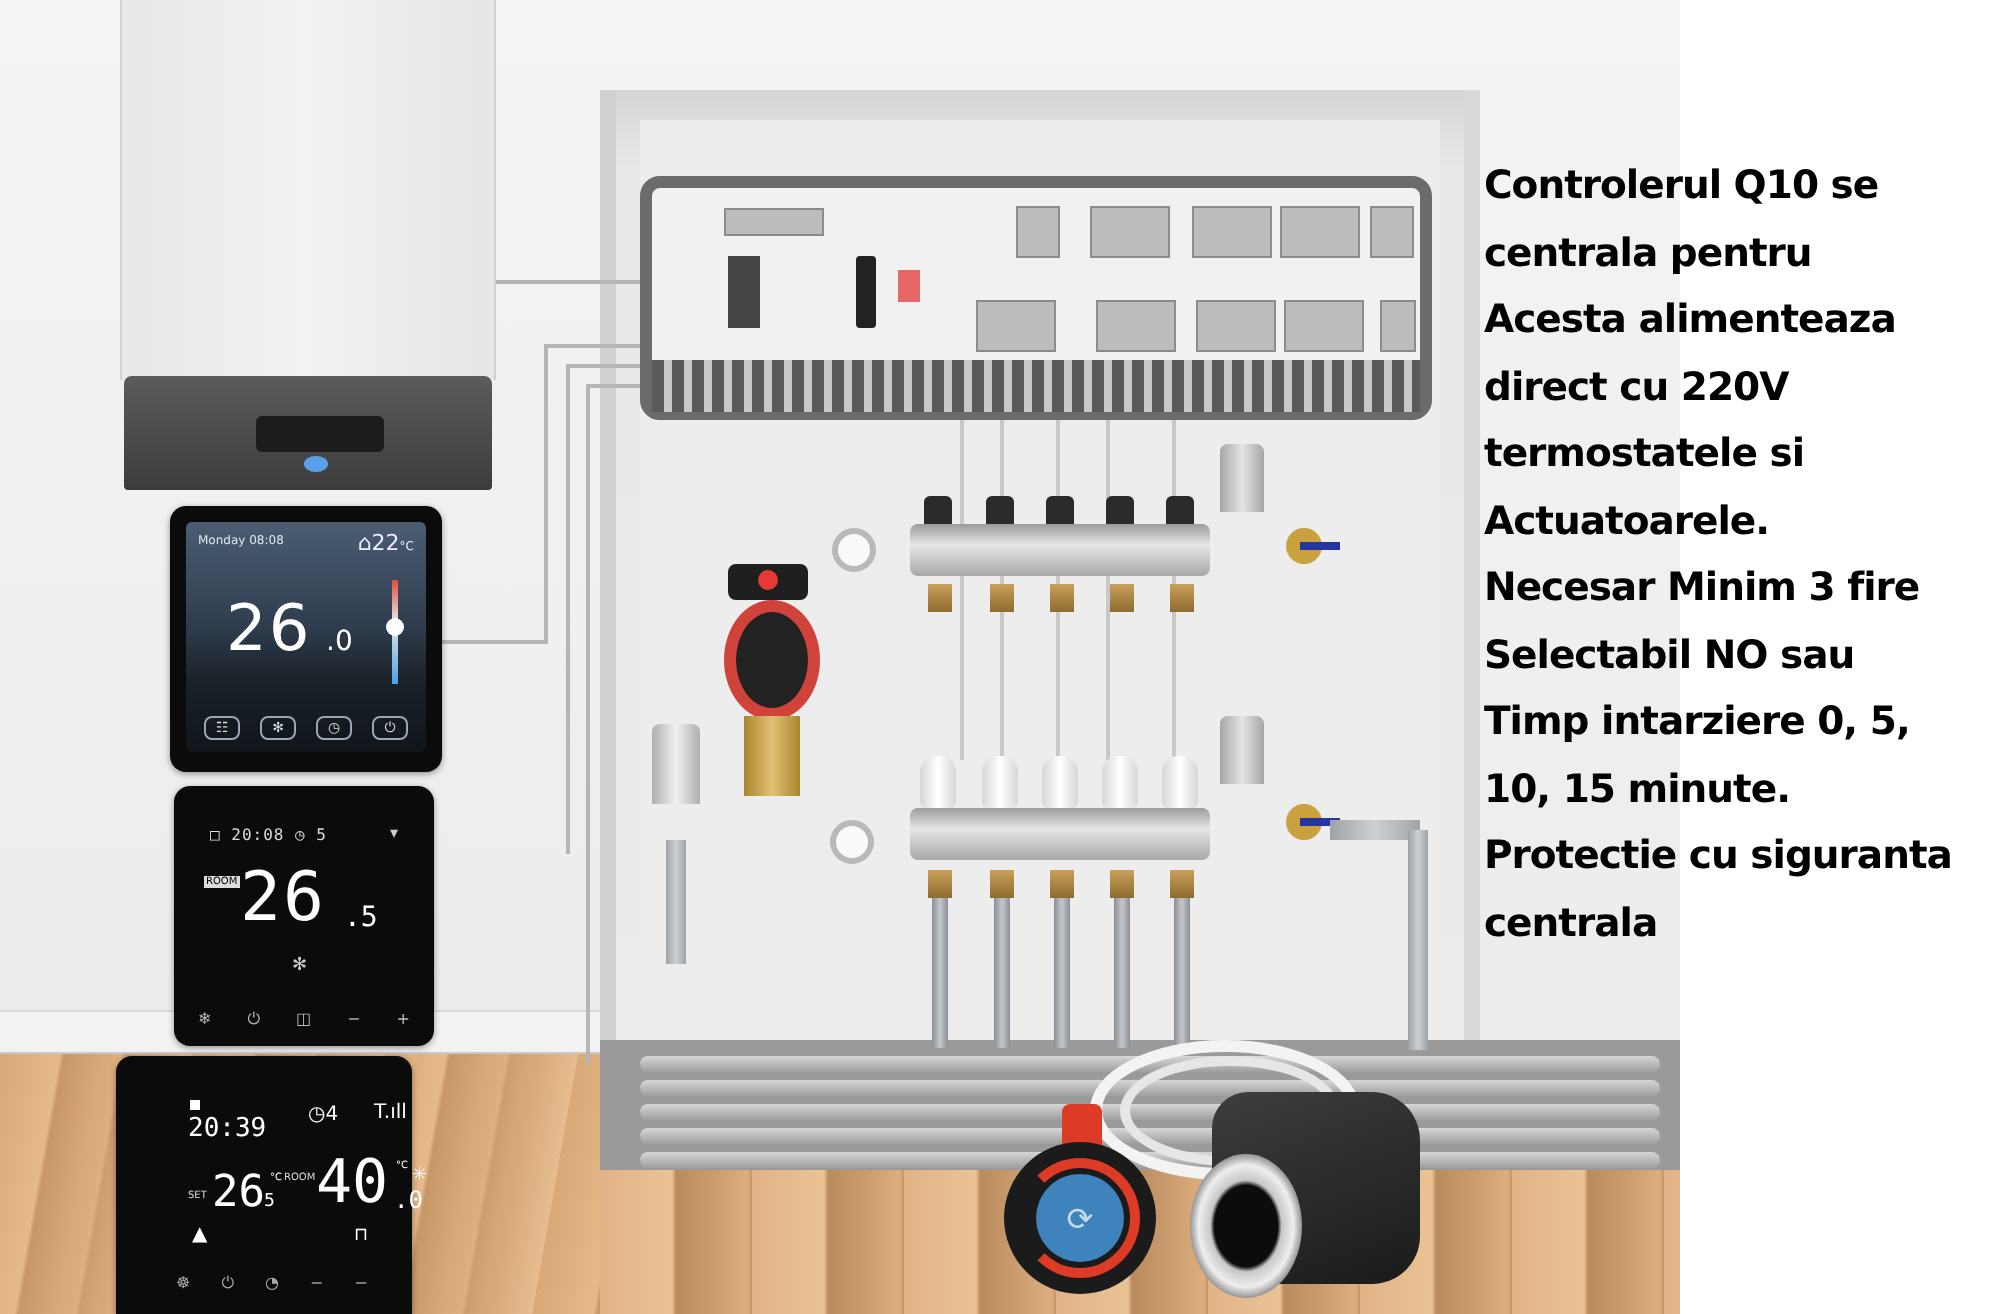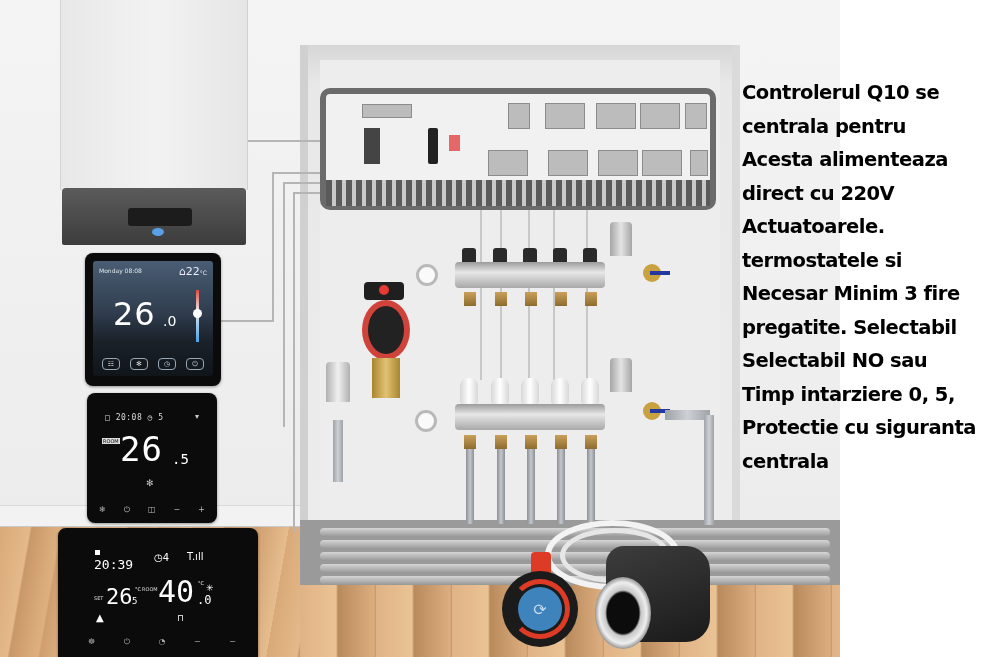--- a/index.html
+++ b/index.html
@@ -81,21 +81,21 @@
 
   .t2 { left: 87px; top: 393px; width: 130px; height: 130px; }
   .t2 .row1 { position: absolute; left: 18px; top: 20px; font-size: 8px; color: #ddd; letter-spacing: 0.5px; font-family: "DejaVu Sans Mono", monospace; }
   .t2 .wifi { position: absolute; right: 18px; top: 19px; font-size: 8px; color: #ccc; }
   .t2 .room { position: absolute; left: 15px; top: 45px; font-size: 5px; background: #ddd; color: #000; padding: 0 1px; }
   .t2 .big { position: absolute; left: 33px; top: 36px; font-size: 34px; color: #fff; font-family: "DejaVu Sans Mono", monospace; letter-spacing: 1px; }
   .t2 .dec { position: absolute; left: 85px; top: 58px; font-size: 14px; font-family: "DejaVu Sans Mono", monospace; }
   .t2 .fan { position: absolute; left: 59px; top: 85px; font-size: 9px; color: #ccc; }
   .t2 .btns { position: absolute; left: 12px; bottom: 8px; right: 12px; display: flex; justify-content: space-between; font-size: 8px; color: #bbb; }
 
-  .t3 { left: 58px; top: 528px; width: 200px; height: 129px; border-radius: 8px 8px 0 0; }
+  .t3 { left: 58px; top: 528px; width: 148px; height: 129px; border-radius: 8px 8px 0 0; }
   .t3 .square { position: absolute; left: 37px; top: 22px; width: 5px; height: 5px; background: #fff; }
   .t3 .clock { position: absolute; left: 36px; top: 29px; font-size: 13px; font-family: "DejaVu Sans Mono", monospace; }
   .t3 .timer { position: absolute; left: 96px; top: 24px; font-size: 10px; }
   .t3 .signal { position: absolute; left: 129px; top: 23px; font-size: 10px; }
   .t3 .set-lbl { position: absolute; left: 36px; top: 67px; font-size: 5px; color: #ddd; }
   .t3 .set-val { position: absolute; left: 48px; top: 56px; font-size: 22px; font-family: "DejaVu Sans Mono", monospace; }
   .t3 .set-dec { position: absolute; left: 74px; top: 68px; font-size: 9px; font-family: "DejaVu Sans Mono", monospace; }
   .t3 .set-unit { position: absolute; left: 77px; top: 58px; font-size: 5px; }
   .t3 .room-lbl { position: absolute; left: 84px; top: 58px; font-size: 5px; color: #ddd; }
   .t3 .room-val { position: absolute; left: 100px; top: 46px; font-size: 30px; font-family: "DejaVu Sans Mono", monospace; }
@@ -287,23 +287,23 @@
       <span>−</span>
       <span>−</span>
     </div>
   </div>
 
   <div class="text-panel">
     <p>Controlerul Q10 se</p>
     <p>centrala pentru</p>
     <p>Acesta alimenteaza</p>
     <p>direct cu 220V</p>
+    <p>termostatele si</p>
     <p>Actuatoarele.</p>
-    <p>termostatele si</p>
     <p>Necesar Minim 3 fire</p>
-    <p>pregatite. Selectabil</p>
     <p>Selectabil NO sau</p>
     <p>Timp intarziere 0, 5,</p>
+    <p>10, 15 minute.</p>
     <p>Protectie cu siguranta</p>
     <p>centrala</p>
   </div>
 
 </div>
 
 </body></html>

